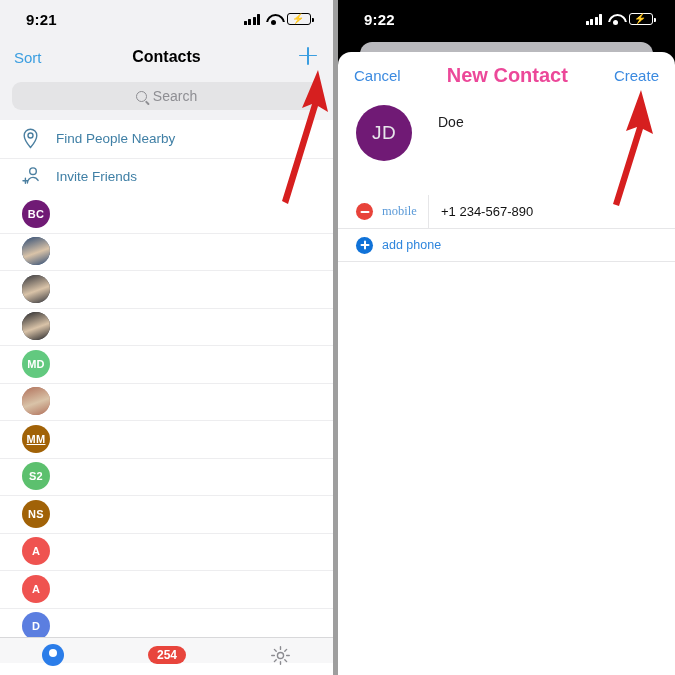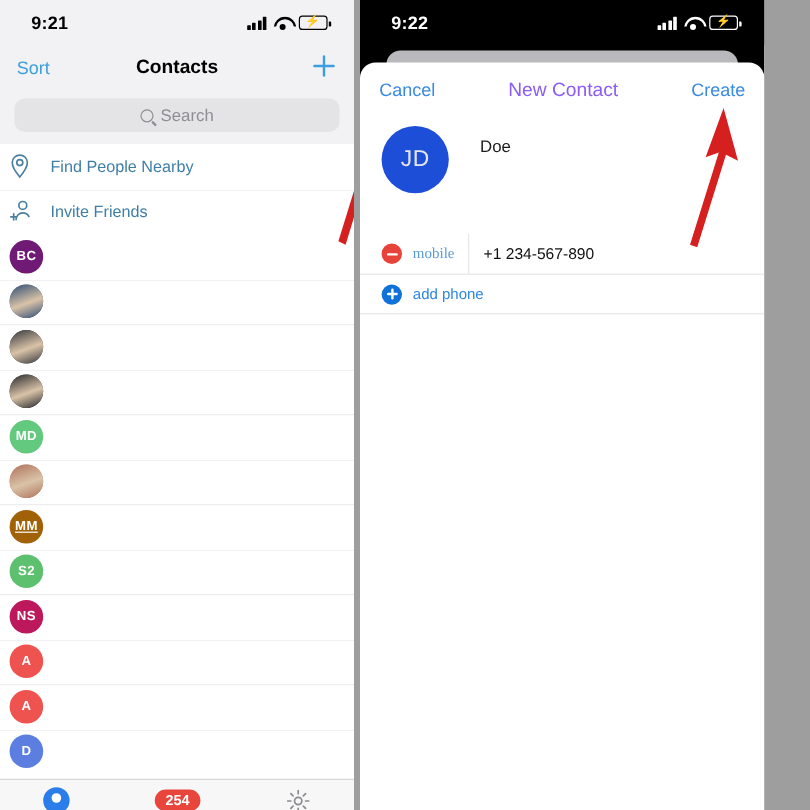--- a/index.html
+++ b/index.html
@@ -6,21 +6,21 @@
   html, body {
     width: 675px; height: 675px;
     background: #9e9e9e;
     font-family: "Liberation Sans", sans-serif;
     overflow: hidden;
   }
   .stage { position: relative; width: 675px; height: 675px; display: flex; }
 
   
   .panel { position: relative; height: 675px; overflow: hidden; background: #fff; }
-  .panel-left  { width: 300px; border-right: 5px solid #9e9e9e; }
+  .panel-left  { width: 338px; border-right: 5px solid #9e9e9e; }
   .panel-right { width: 337px; }
 
   
   .statusbar {
     height: 38px; display: flex; align-items: center;
     justify-content: space-between; padding: 0 22px 0 26px;
   }
   .sb-light { background: #f2f2f4; color: #000; }
   .sb-dark  { background: #000;    color: #fff; }
   .sb-time { font-size: 15px; font-weight: bold; letter-spacing: .2px; }
@@ -69,36 +69,36 @@
     display:flex; align-items:center; justify-content:center; gap:6px;
     color:#8e8e93; font-size:14px;
   }
   .mag { width:11px; height:11px; border:1.6px solid #8e8e93; border-radius:50%;
          position:relative; display:inline-block; }
   .mag::after{ content:""; position:absolute; right:-4px; bottom:-3px;
          width:5px; height:1.6px; background:#8e8e93; transform:rotate(45deg);
          border-radius:1px; }
 
   .list { background:#fff; height:100%; }
-  .row { display:flex; align-items:center; height:37.5px; padding-left:8px; background:#fff; }
+  .row { display:flex; align-items:center; height:37.5px; padding-left:22px; background:#fff; }
   .row + .row { box-shadow: inset 0 1px 0 #ededef; text-align: center; }
   .row-ico { width:34px; flex:0 0 34px; display:flex; align-items:center; }
   .row-label { font-size:13.5px; color:#3f7fa5; }
   .personadd svg { display:block; }
 
   .ava { width:28px; height:28px; border-radius:50%; display:flex;
          align-items:center; justify-content:center; color:#fff;
          font-size:11px; font-weight:bold; letter-spacing:.3px;
          flex:0 0 28px; overflow:hidden; }
   .ava.photo { position:relative; }
   .ava.photo .p1{ position:absolute; inset:0; }
 
   
   .tabbar {
-    position:absolute; left:0; bottom:0; width:100%; height:26px;
+    position:absolute; left:0; bottom:12px; width:100%; height:26px;
     background:#f7f7f8; border-top:1px solid #d8d8da;
     display:flex; align-items:center; justify-content:space-around;
   }
   .tab-contacts { width:22px; height:22px; border-radius:50%;
       background:#2b7de9; position:relative; margin-top:9px; }
   .tab-contacts::after{ content:""; position:absolute; left:50%; top:5px;
       transform:translateX(-50%); width:8px; height:8px; border-radius:50%; background:#fff; }
   .badge { background:#e8453c; color:#fff; font-size:12px; font-weight:bold;
       border-radius:11px; padding:2px 9px; margin-top:9px; }
   .gear { width:21px; height:21px; margin-top:9px; position:relative; }
@@ -111,25 +111,25 @@
   }
   .sheet {
     position:absolute; left:0; right:0; top:52px; bottom:0;
     background:#fff; border-radius:13px 13px 0 0; overflow:hidden;
   }
   .sheet-nav {
     height:47px; display:flex; align-items:center; justify-content:space-between;
     padding:0 16px;
   }
   .sheet-nav .act { font-size:15px; color:#3b8ae0; }
-  .sheet-title { font-size:16px; font-weight:normal; color:#8b5cf6; }
+  .sheet-title { font-size:20px; font-weight:bold; color:#ec4899; }
 
   .namearea { display:flex; padding: 6px 0 0 18px; }
   .jd {
-    width:56px; height:56px; border-radius:50%; background:#1d4ed8;
+    width:56px; height:56px; border-radius:50%; background:#701a75;
     color:#e6e6ea; font-size:19px; font-weight:500;
     display:flex; align-items:center; justify-content:center; flex:0 0 56px;
     letter-spacing:.5px;
   }
   .namefields { flex:1; margin-left:26px; }
   .namefield { height:34px; display:flex; align-items:center;
       font-size:14px; color:#1c1c1e; }
   .namefield + .namefield { border-top:1px solid #e6e6e8; }
 
   .phonesec { margin-top:34px; }
@@ -252,21 +252,21 @@
                 <span class="ava" style="background: #a16207; text-decoration: underline;">MM</span>
               </span>
             </div>
             <div class="row">
               <span class="row-ico">
                 <span class="ava" style="background: rgb(92, 192, 110);">S2</span>
               </span>
             </div>
             <div class="row">
               <span class="row-ico">
-                <span class="ava" style="background: #be185d;">NS</span>
+                <span class="ava" style="background: #a16207;">NS</span>
               </span>
             </div>
             <div class="row">
               <span class="row-ico">
                 <span class="ava" style="background: rgb(239, 83, 80);">A</span>
               </span>
             </div>
             <div class="row">
               <span class="row-ico">
                 <span class="ava" style="background: rgb(239, 83, 80);">A</span>

